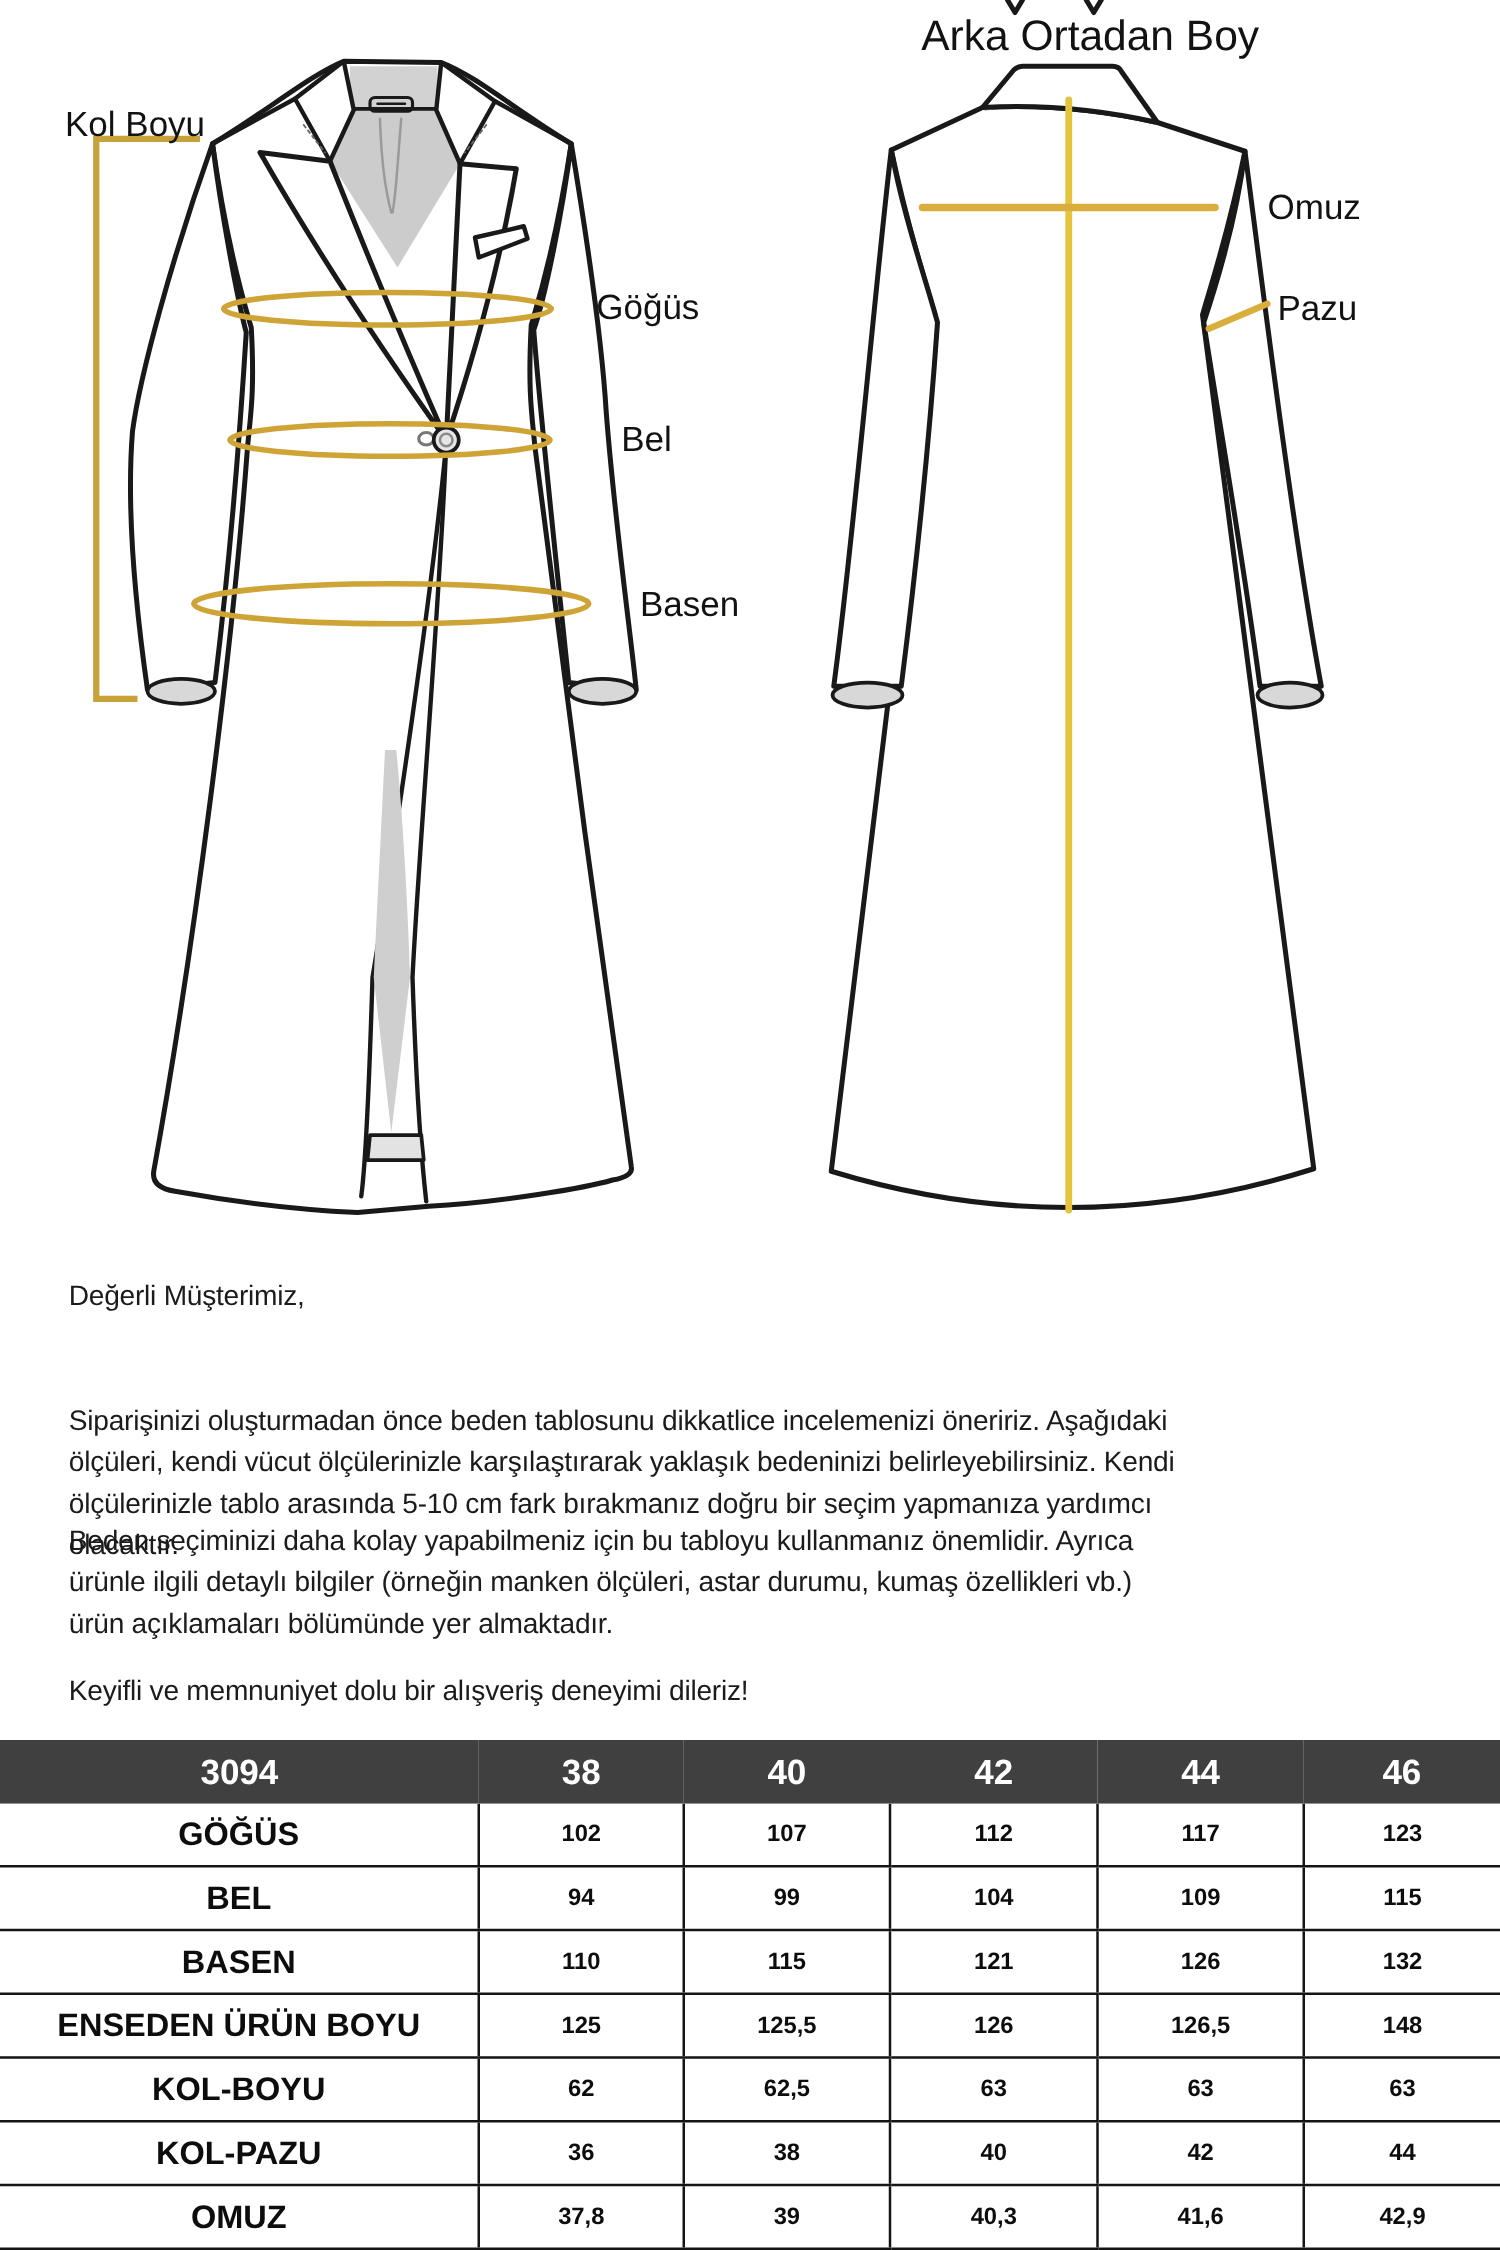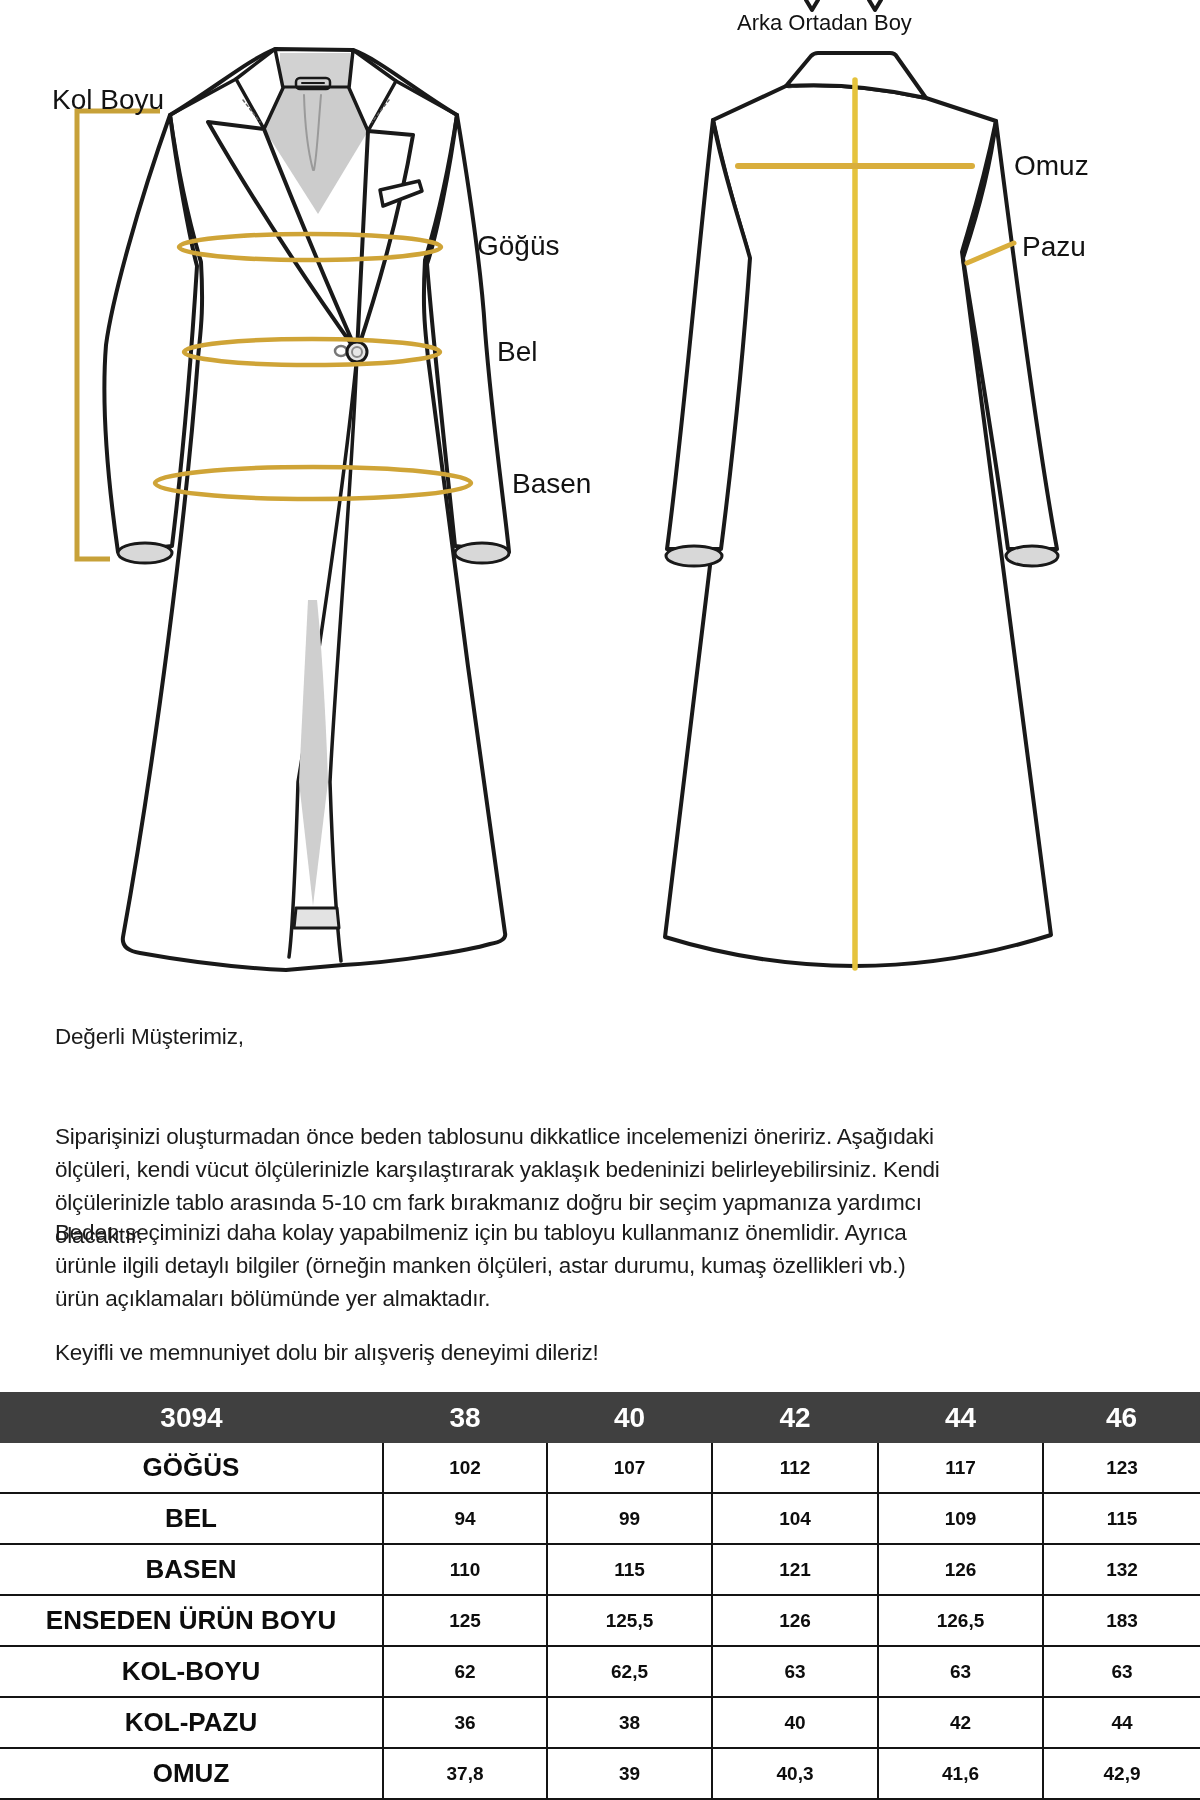--- a/index.html
+++ b/index.html
@@ -3,21 +3,21 @@
 <meta charset="utf-8">
 <style>
   html,body{margin:0;padding:0;background:#fff;}
   #page{position:relative;width:1200px;height:1800px;background:#ffffff;overflow:hidden;
         font-family:"Liberation Sans", sans-serif;color:#161616;}
   
   #diagram-wrap{position:absolute;left:0;top:0;width:1200px;height:990px;}
   #coat-svg{position:absolute;left:0;top:0;}
   .diag-label{position:absolute;font-size:28px;font-weight:400;color:#121212;white-space:nowrap;}
   #lbl-kol-boyu{left:52px;top:84px;}
-  #lbl-arka{left:737px;top:10px;width:260px;text-align:left;font-size:22px;}
+  #lbl-arka{left:737px;top:10px;width:260px;text-align:right;font-size:34px;}
   #lbl-gogus{left:477px;top:230px;}
   #lbl-bel{left:497px;top:336px;}
   #lbl-basen{left:512px;top:468px;}
   #lbl-omuz{left:1014px;top:150px;}
   #lbl-pazu{left:1022px;top:231px;}
   
   .copy{position:absolute;left:33px;width:1145px;font-size:22.5px;line-height:33px;
         letter-spacing:-0.2px;color:#1b1b1b;white-space:pre-line;text-align:left;margin-left:22px;}
   #greeting{top:1020px;}
   #para1{top:1120px;}
@@ -205,21 +205,21 @@
           <td class="val">121</td>
           <td class="val">126</td>
           <td class="val">132</td>
         </tr>
         <tr>
           <td class="lbl">ENSEDEN ÜRÜN BOYU</td>
           <td class="val">125</td>
           <td class="val">125,5</td>
           <td class="val">126</td>
           <td class="val">126,5</td>
-          <td class="val">183</td>
+          <td class="val">148</td>
         </tr>
         <tr>
           <td class="lbl">KOL-BOYU</td>
           <td class="val">62</td>
           <td class="val">62,5</td>
           <td class="val">63</td>
           <td class="val">63</td>
           <td class="val">63</td>
         </tr>
         <tr>

